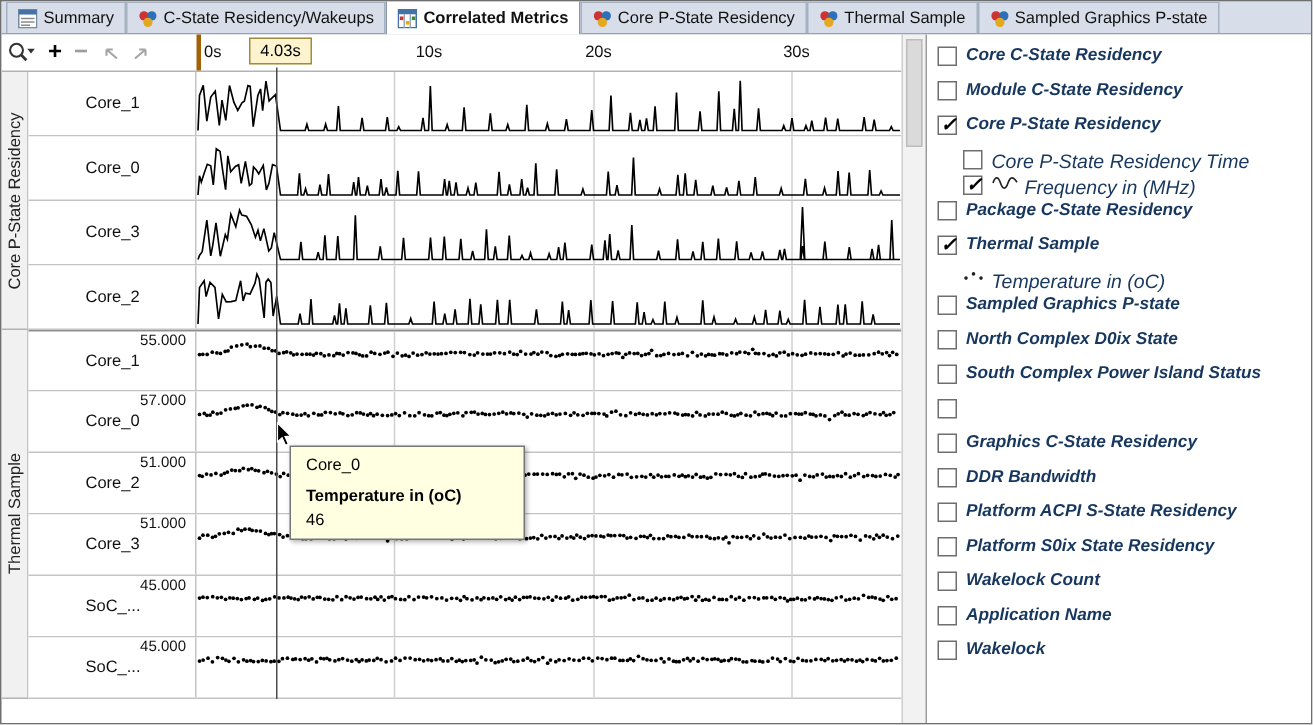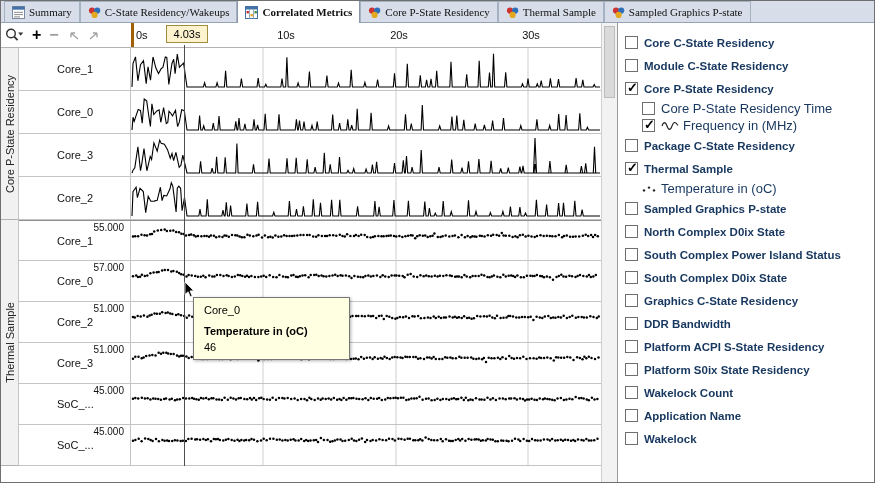--- a/index.html
+++ b/index.html
@@ -3,21 +3,21 @@
 <meta charset="utf-8">
 <style>
   html,body{margin:0;padding:0;background:#e8e8e8;}
   .app{position:relative;width:875px;height:483px;background:#fff;border:1px solid #6f6f6f;
        box-sizing:border-box;font-family:"Liberation Sans",sans-serif;overflow:hidden;}
 
   
   .tab-bar{position:absolute;left:0;top:0;width:100%;height:22px;background:#d7dee9;
            border-bottom:1px solid #96a3b5;display:flex;align-items:flex-end;padding-left:3px;box-sizing:border-box;}
   .tab{display:flex;align-items:center;gap:4px;height:20px;padding:0 7px;font-size:11px;color:#111;
-       background:#d7dee9;border:1px solid #a5b2c2;border-bottom:none;cursor:default;white-space:nowrap;font-family:Liberation Serif, serif;}
+       background:#d7dee9;border:1px solid #a5b2c2;border-bottom:none;cursor:default;white-space:nowrap;}
   .tab.active{background:#fff;font-weight:bold;height:22px;margin-bottom:-1px;border-color:#8a97a8;}
   .tab svg{display:block;}
 
   
   .chart-header{position:absolute;left:0;top:22px;width:600px;height:25px;background:#fff;
                 border-bottom:1px solid #b3b3b3;box-sizing:border-box;}
   .toolbar{position:absolute;left:0;top:0;width:130px;height:24px;display:flex;align-items:center;gap:8px;
            padding-left:4px;box-sizing:border-box;}
   .tbtn{display:inline-flex;align-items:center;justify-content:center;cursor:default;}
   .tbtn.plus{font-size:16px;font-weight:bold;color:#000;line-height:14px;}
@@ -46,22 +46,22 @@
   .cursor-line{position:absolute;width:1px;top:44px;height:421px;background:#4d4d4d;z-index:4;}
 
   
   .vscroll{position:absolute;left:600px;top:22px;width:16px;height:461px;background:#f2f2f2;
            border-left:1px solid #cfcfcf;box-sizing:border-box;}
   .vscroll .thumb{position:absolute;left:2px;top:3px;width:11px;height:72px;background:#dadada;border:1px solid #bcbcbc;box-sizing:border-box;}
 
   
   .panel{position:absolute;left:616px;top:22px;width:259px;height:461px;background:#fff;
          border-left:1px solid #9a9a9a;box-sizing:border-box;padding-top:8px;overflow:hidden;}
-  .pitem{display:flex;align-items:center;height:23px;padding-left:7px;font-size:11.5px;font-weight:bold;
-         color:#17375e;white-space:nowrap;cursor:default;}
+  .pitem{display:flex;height:23px;padding-left:7px;font-size:11.5px;font-weight:bold;
+         color:#17375e;white-space:nowrap;cursor:default;font-style:italic;}
   .pitem.sub{height:17px;padding-left:24px;font-weight:normal;font-size:13px;}
   .cb{width:13px;height:13px;border:1px solid #6e6e6e;background:#fff;margin-right:6px;position:relative;flex:none;box-sizing:border-box;}
   .cb.checked::after{content:"\2713";position:absolute;left:1px;top:-3px;font-size:13px;font-weight:bold;color:#000;}
   .picon{margin-right:4px;display:inline-flex;flex:none;}
 
   
   .tooltip{position:absolute;left:192px;top:296px;z-index:10;background:#ffffe1;border:1px solid #767676;
            padding:6px 10px;font-size:11px;color:#000;min-width:135px;box-shadow:1px 1px 3px rgba(0,0,0,.3);}
   .tooltip .t1{margin-bottom:9px;}
   .tooltip .t2{font-weight:bold;margin-bottom:4px;}
@@ -1394,21 +1394,20 @@
       <div class="pitem">
         <span class="cb"></span>
         <span>North Complex D0ix State</span>
       </div>
       <div class="pitem">
         <span class="cb"></span>
         <span>South Complex Power Island Status</span>
       </div>
       <div class="pitem">
         <span class="cb"></span>
-        <span>South Complex D0ix State</span>
       </div>
       <div class="pitem">
         <span class="cb"></span>
         <span>Graphics C-State Residency</span>
       </div>
       <div class="pitem">
         <span class="cb"></span>
         <span>DDR Bandwidth</span>
       </div>
       <div class="pitem">

